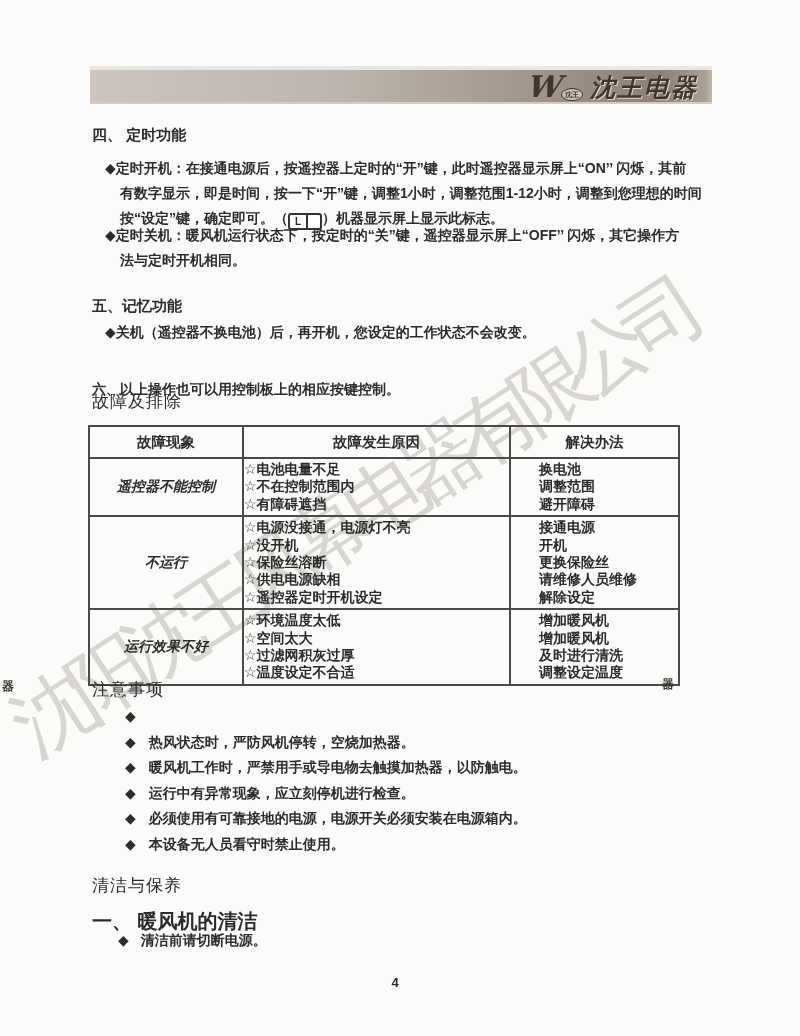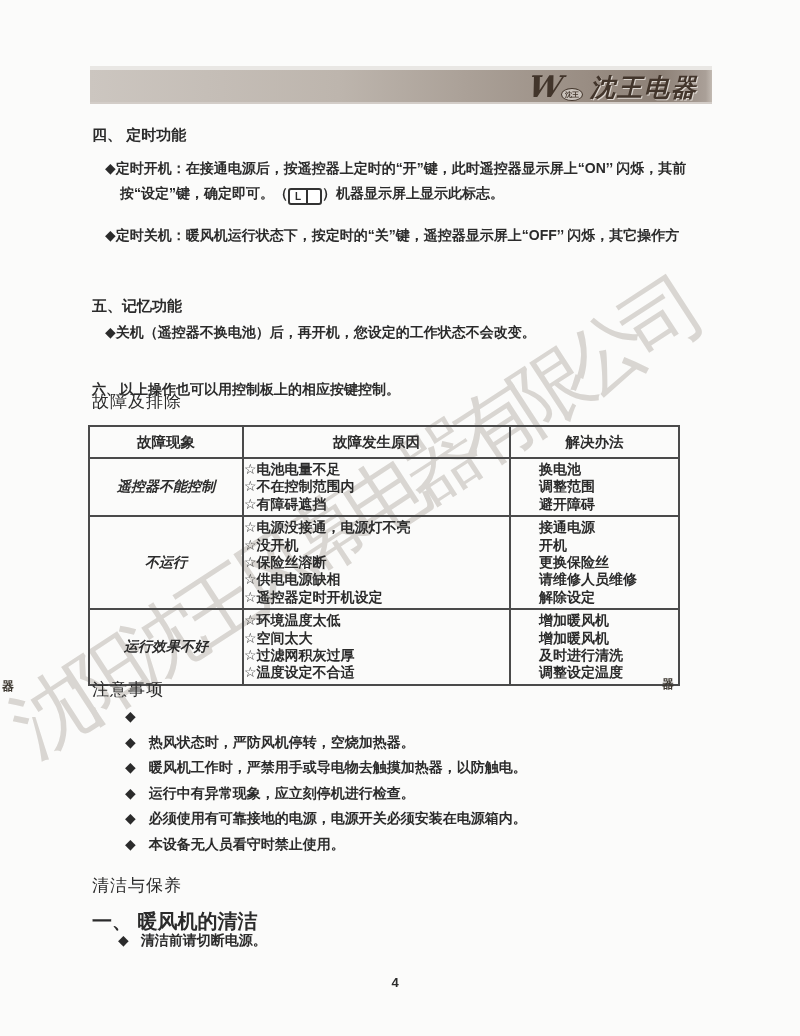--- a/index.html
+++ b/index.html
@@ -117,30 +117,32 @@
         <span class="logo-script">W</span>
         <span class="logo-badge">沈王</span>
         <span class="logo-text">沈王电器</span>
       </div>
     </div>
 
     <div class="sec-num-heading" style="top:126px;">四、 定时功能</div>
 
     <div class="para" style="top:156px;">
       <div class="ln">◆定时开机：在接通电源后，按遥控器上定时的“开”键，此时遥控器显示屏上“ON’’ 闪烁，其前</div>
+      <div class="cont">有数字显示，即是时间，按一下“开”键，调整1小时，调整范围1-12小时，调整到您理想的时间</div>
       <div class="cont">
         <span>按“设定”键，确定即可。（</span><span class="lcd">
             <span class="lcd-l">L</span>
             <span class="lcd-r"></span>
           </span><span>）机器显示屏上显示此标志。</span>
       </div>
     </div>
 
     <div class="para" style="top:223px;">
       <div class="ln">◆定时关机：暖风机运行状态下，按定时的“关”键，遥控器显示屏上“OFF’’ 闪烁，其它操作方</div>
+      <div class="cont">法与定时开机相同。</div>
     </div>
 
 
     <div class="sec-num-heading" style="top:297px;">五、记忆功能</div>
     <div class="para" style="top:320px;">
       <div class="ln">◆关机（遥控器不换电池）后，再开机，您设定的工作状态不会改变。</div>
     </div>
 
     <div class="sec-num-heading" style="top:342px;font-size:14px;font-weight:700;margin-top:39px;">六、以上操作也可以用控制板上的相应按键控制。</div>
 

